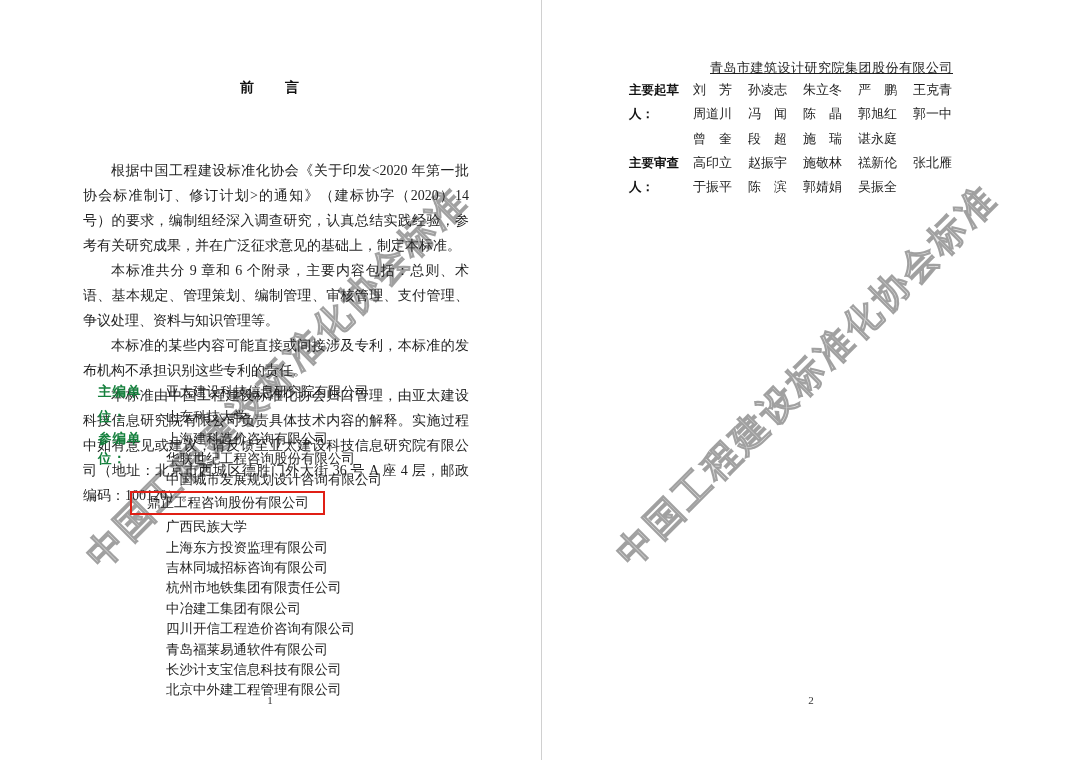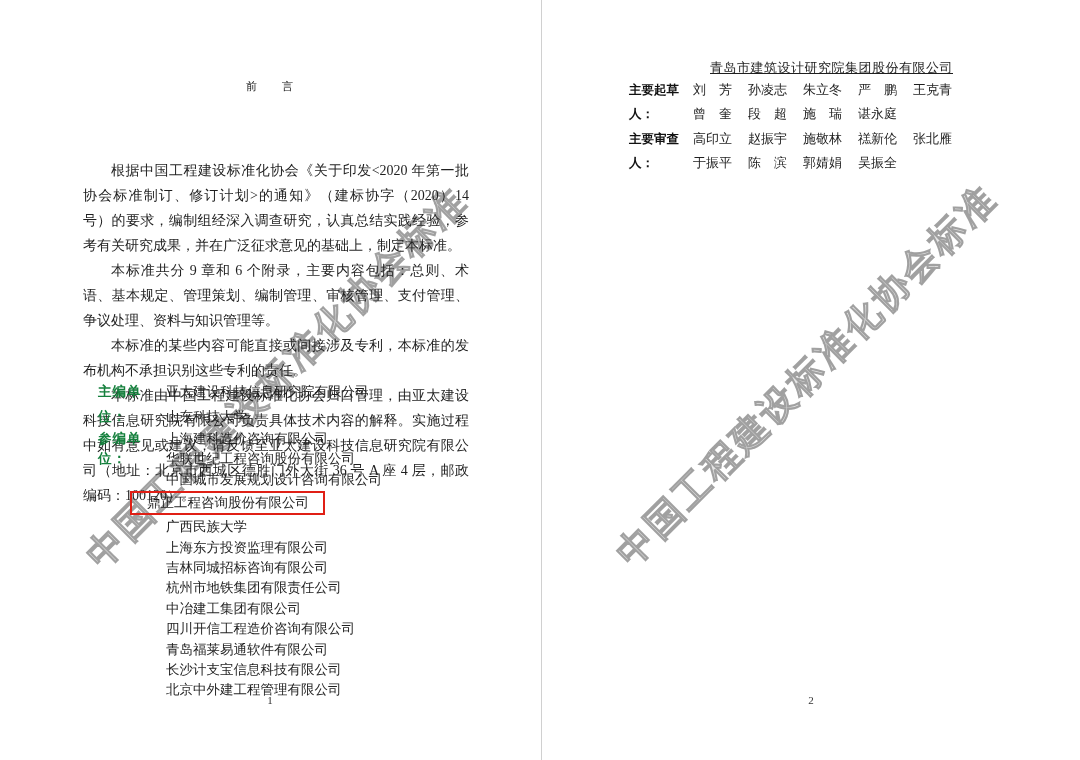--- a/index.html
+++ b/index.html
@@ -21,21 +21,21 @@
     transform:translate(-50%,-50%) rotate(-45deg);
     pointer-events:none;
   }
   .page-left .watermark{left:277px;top:378px;}
   .page-right .watermark{left:266px;top:376px;}
 
   .content{position:relative;z-index:1;}
 
   .doc-title{
     position:absolute;top:79px;left:0;width:100%;text-align:center;
-    font-size:11px;font-weight:normal;letter-spacing:1px;color:#111;
+    font-size:14px;font-weight:bold;letter-spacing:1px;color:#111;
   }
   .paragraphs{
     position:absolute;top:118px;left:83px;width:386px;
     font-size:14px;line-height:25px;text-align:justify;text-justify:inter-ideograph;margin-top:40px;
   }
   .paragraphs p{margin:0;text-indent:2em;}
 
   .units{position:absolute;top:380px;left:98px;width:400px;font-size:13.5px;}
   .unit-group{display:flex;align-items:flex-start;}
   .unit-label{
@@ -121,20 +121,27 @@
         <div class="name-rows">
 
         <div class="name-row">
               <span class="name">刘　芳</span>
               <span class="name">孙凌志</span>
               <span class="name">朱立冬</span>
               <span class="name">严　鹏</span>
               <span class="name">王克青</span>
             </div>
             <div class="name-row">
+              <span class="name">周道川</span>
+              <span class="name">冯　闻</span>
+              <span class="name">陈　晶</span>
+              <span class="name">郭旭红</span>
+              <span class="name">郭一中</span>
+            </div>
+            <div class="name-row">
               <span class="name">曾　奎</span>
               <span class="name">段　超</span>
               <span class="name">施　瑞</span>
               <span class="name">谌永庭</span>
             </div>
           </div>
       </div>
       <div class="people-group">
         <div class="people-label">主要审查人：</div>
         <div class="name-rows">

